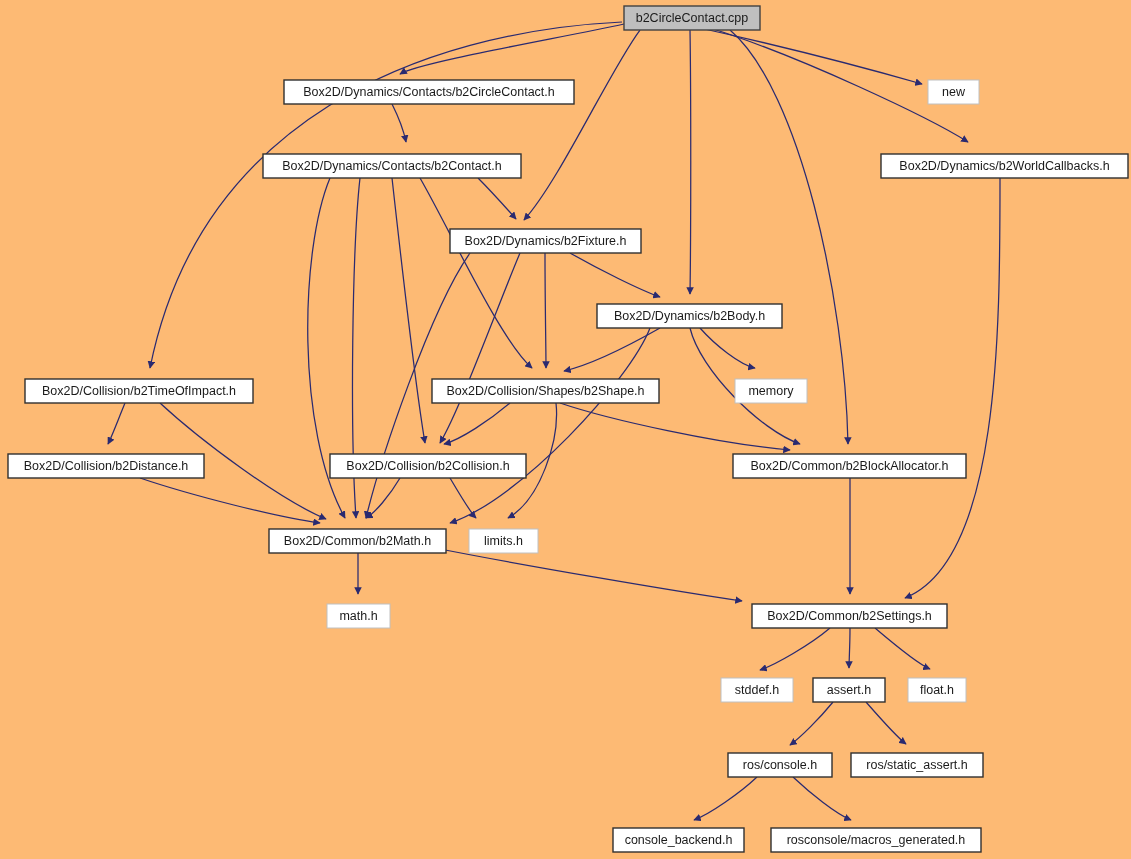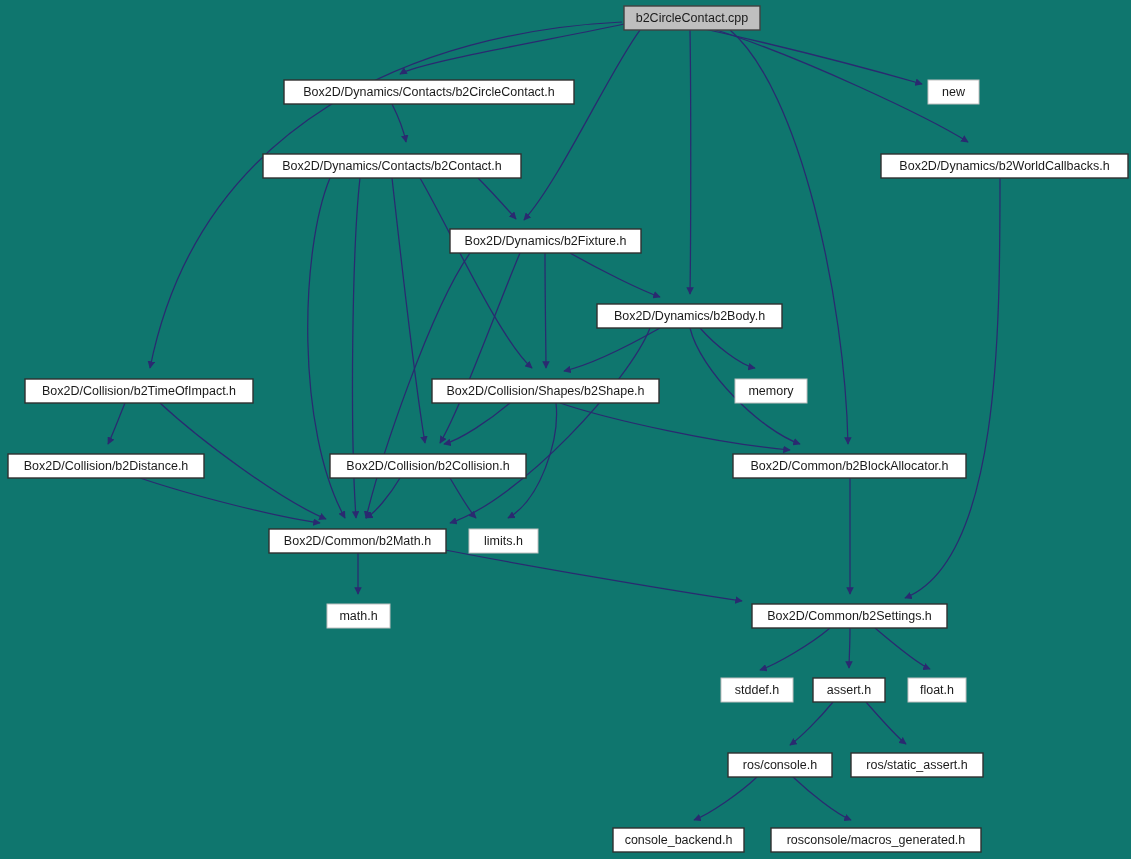--- a/index.html
+++ b/index.html
@@ -1,17 +1,17 @@
 <!DOCTYPE html>
 <html><head>
 <meta charset="utf-8">
 <style>
   html,body{margin:0;padding:0;background:#ffffff;}
   body{font-family:"Liberation Sans",sans-serif;}
-  #graph-wrap{position:relative;width:1131px;height:859px;background:#0f766e;overflow:hidden;}
+  #graph-wrap{position:relative;width:1131px;height:859px;background:#fdba74;overflow:hidden;}
   svg#graph{position:absolute;left:0;top:0;width:1131px;height:859px;display:block;}
   .node-rect{fill:#ffffff;stroke:#404040;stroke-width:1px;}
   .node-rect.root{fill:#bfbfbf;stroke:#404040;stroke-width:1.4px;}
   .node-rect.strong{stroke:#303030;stroke-width:1.4px;}
   .node-rect.light{stroke:#c0c0c0;stroke-width:1px;}
   .node-label{font-family:"Liberation Sans",sans-serif;font-size:12.5px;fill:#1a1a1a;
               dominant-baseline:middle;text-anchor:middle;}
   .edge{fill:none;stroke:#2a2a70;stroke-width:1.25px;}
   .arrowhead{fill:#2a2a70;stroke:none;}
 </style>

